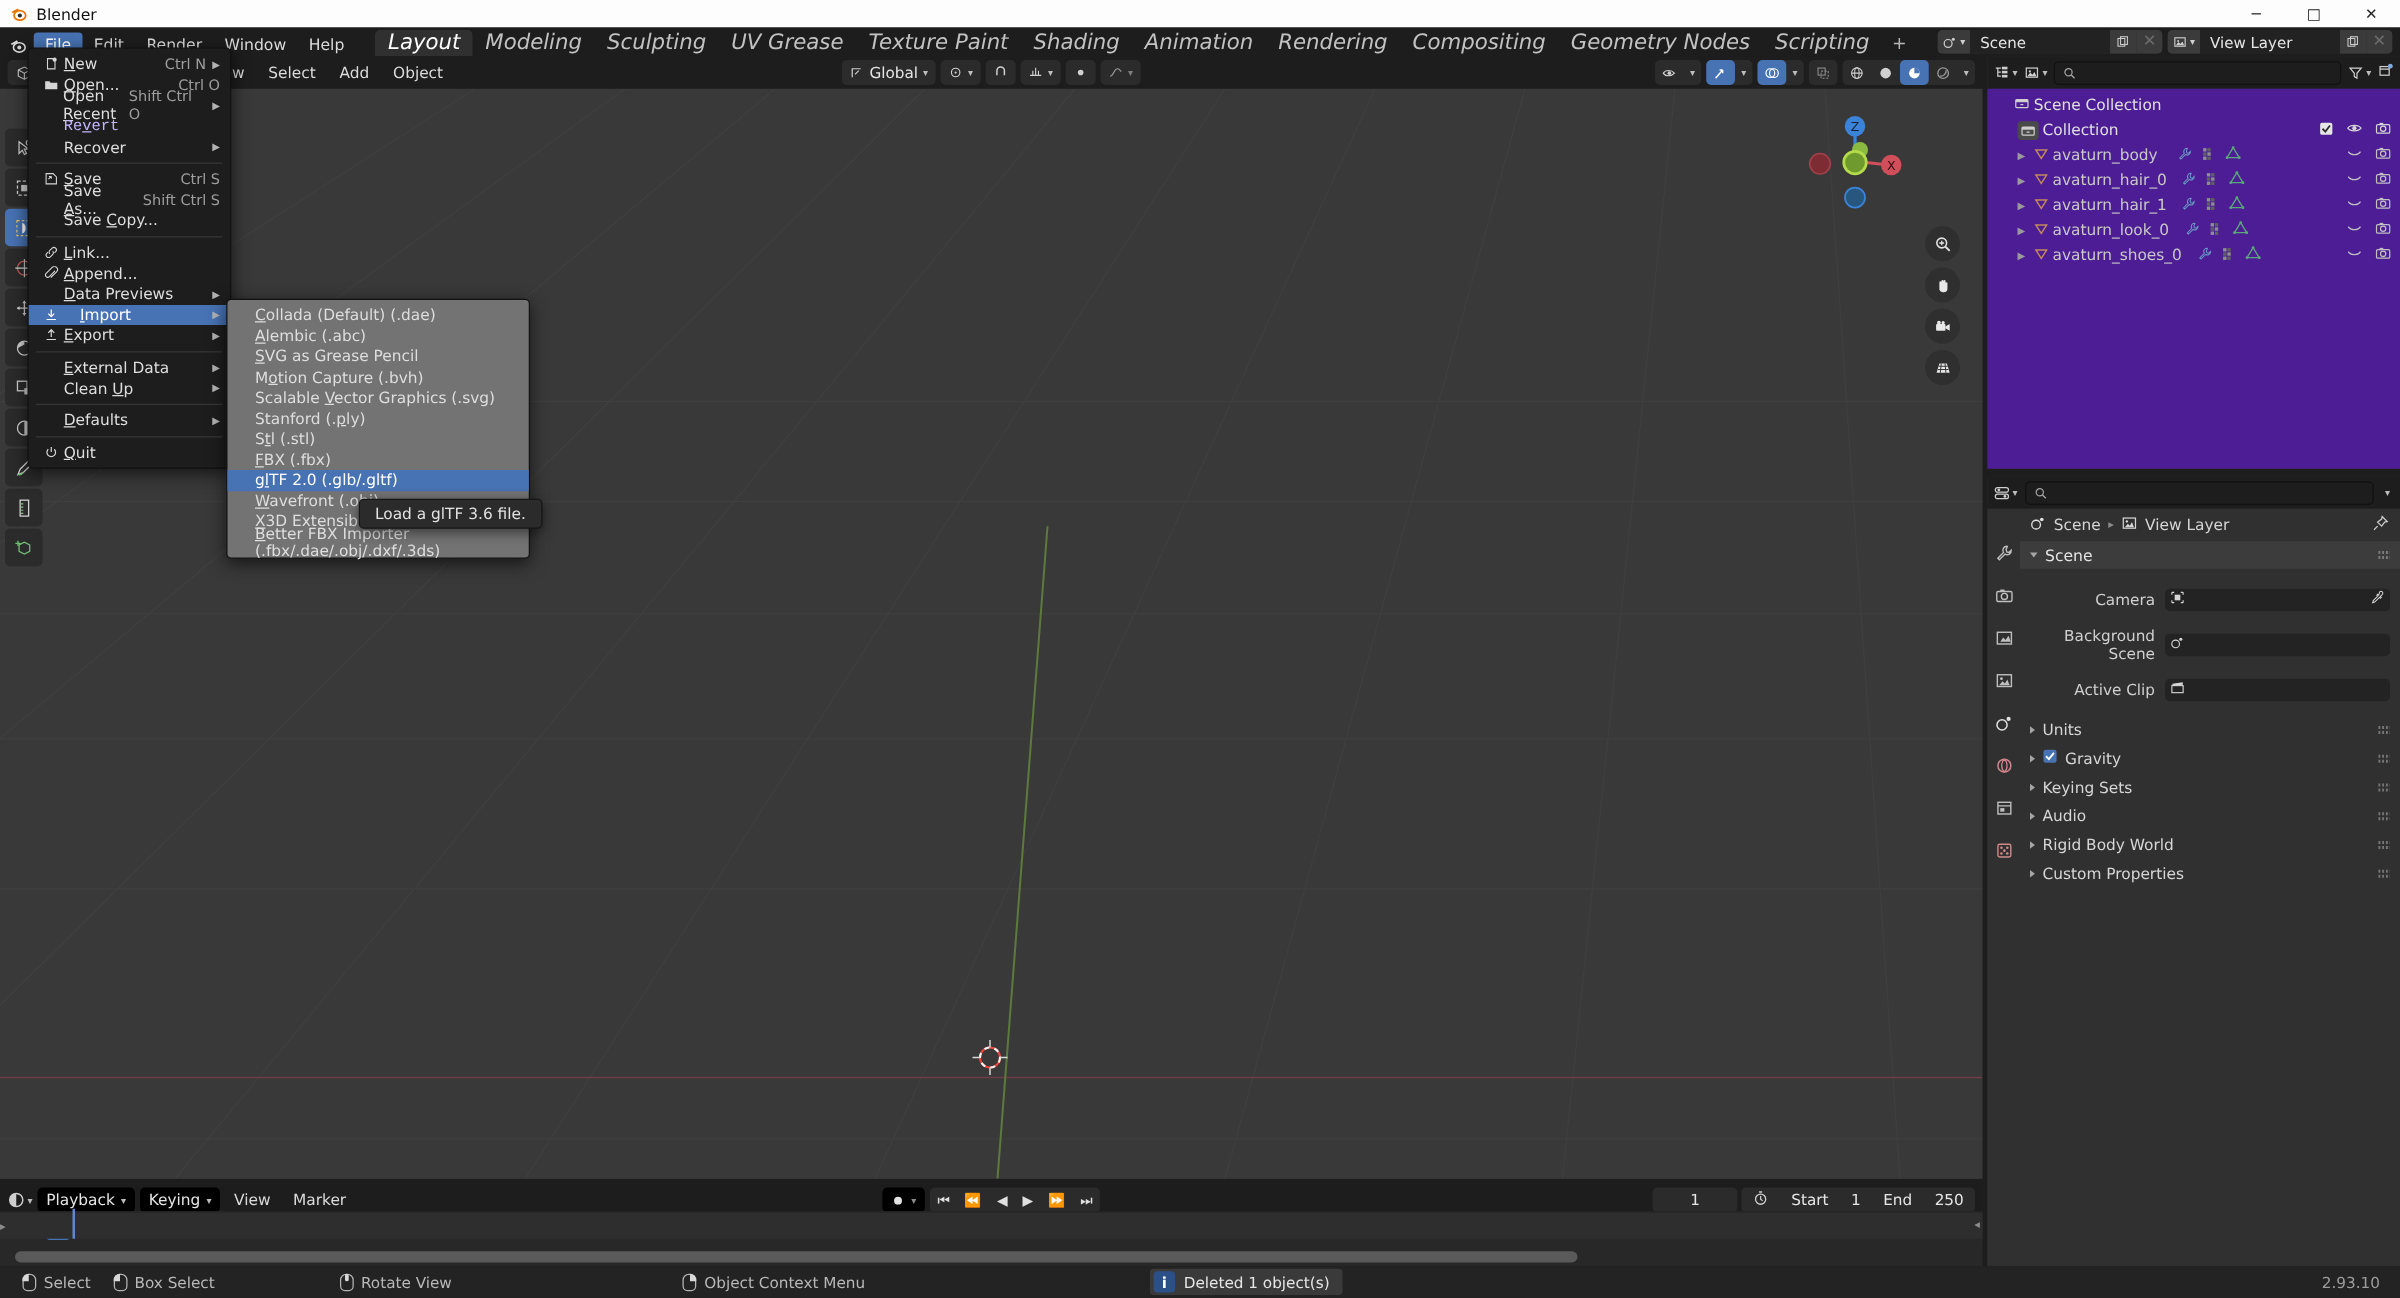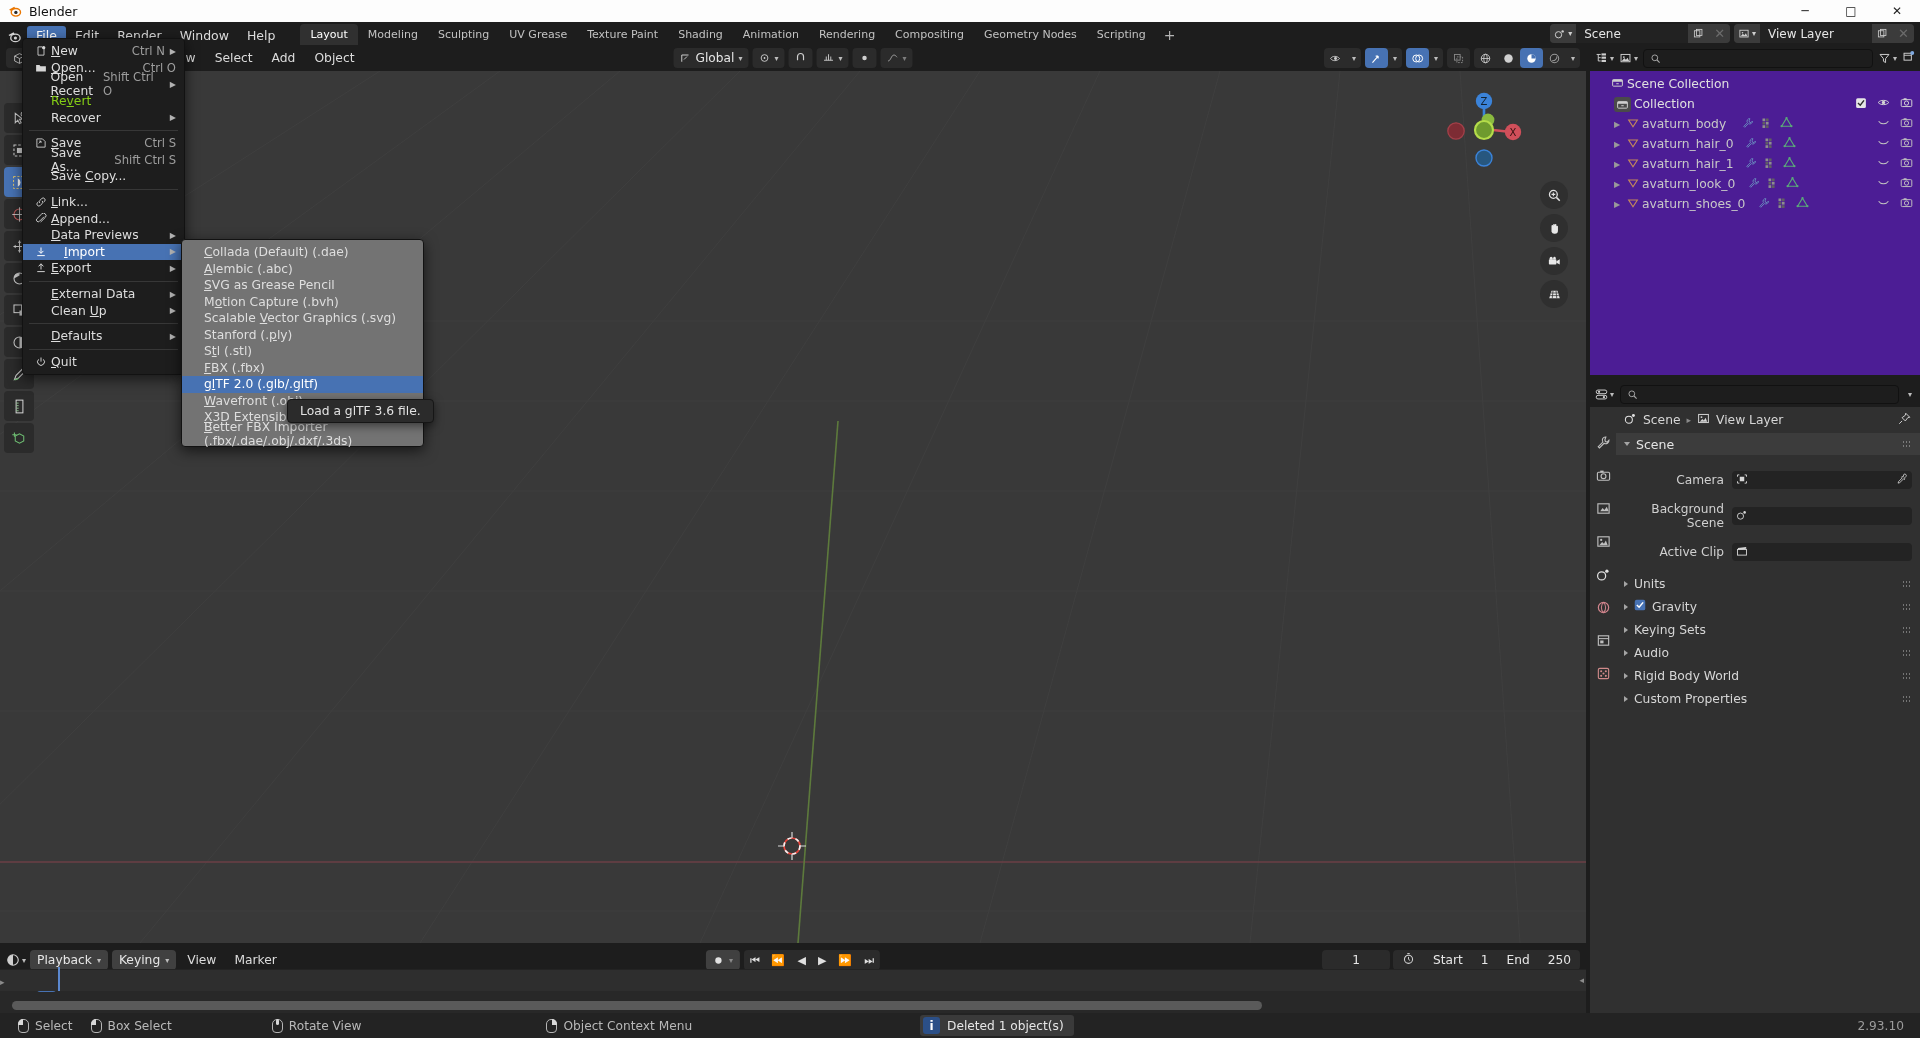--- a/index.html
+++ b/index.html
@@ -14,21 +14,21 @@
   .win-btn { width:46px; height:22px; display:flex; align-items:center; justify-content:center;
     color:#222; font-size:12px; }
 
   
   .topbar { height:23px; background:#1d1d1d; display:flex; align-items:flex-end;
     padding:0 4px; position:relative; }
   .blender-icon { width:20px; height:17px; display:flex; align-items:center; justify-content:center; margin-right:3px; }
   .menu-item { padding:2px 9px; font-size:12.5px; color:#dcdcdc; border-radius:3px; line-height:15px; }
   .menu-item.active { background:#4772b3; color:#fff; }
   .ws-tabs { display:flex; align-items:center; margin-left:16px; }
-  .ws-tab { padding:3px 10px; font-size:11px; color:#c2c2c2; border-radius:4px 4px 0 0; line-height:15px; }
+  .ws-tab { padding:3px 10px; font-size:17px; color:#c2c2c2; border-radius:4px 4px 0 0; line-height:15px;font-style:italic; }
   .ws-tab.sel { background:#303030; color:#fff; }
   .ws-plus { padding:2px 8px; color:#b5b5b5; font-size:14px; }
   .topbar-right { position:absolute; right:6px; top:2px; display:flex; align-items:center; gap:4px; }
   .idblock { height:19px; display:flex; align-items:stretch; border-radius:4px; overflow:hidden; background:#282828; }
   .idblock .ipre { background:#3b3b3b; display:flex; align-items:center; padding:0 4px; gap:2px; }
   .idblock .ival { background:#222; display:flex; align-items:center; padding:0 8px; font-size:12px; min-width:112px; }
   .idblock .ibtn { background:#3b3b3b; display:flex; align-items:center; padding:0 5px; color:#cfcfcf; }
   .idblock .ibtn.dim { color:#6c6c6c; }
 
   
@@ -88,21 +88,21 @@
     color:#d6d6d6; margin-top:2px; position:relative; }
   .tri { width:0; height:0; border-left:4.5px solid #a5a5a5; border-top:3.5px solid transparent; border-bottom:3.5px solid transparent; }
   .tri-d { width:0; height:0; border-top:4.5px solid #a5a5a5; border-left:3.5px solid transparent; border-right:3.5px solid transparent; }
   .grip { position:absolute; right:8px; width:10px; height:8px; opacity:.45;
     background-image:radial-gradient(#c9c9c9 36%, transparent 38%); background-size:3px 4px; }
 
   
   .timeline { position:absolute; left:0; top:902px; width:1586px; height:66px; background:#282828; }
   .tl-header { height:26px; background:#1d1d1d; display:flex; align-items:center; padding:0 6px; gap:4px; position:relative; }
   .tl-menu { font-size:12.3px; color:#dcdcdc; padding:0 7px; }
-  .tl-drop { height:20px; background:#404040; border-radius:4px; display:flex; align-items:center; padding:0 7px; gap:5px; font-size:12.3px; }
+  .tl-drop { height:20px; background:#000000; border-radius:4px; display:flex; align-items:center; padding:0 7px; gap:5px; font-size:12.3px; }
   .tl-playctr { position:absolute; left:50%; transform:translateX(-50%); display:flex; align-items:center; gap:4px; }
   .tl-transport { height:20px; background:#2b2b2b; border-radius:4px; display:flex; align-items:center; }
   .tl-transport span { padding:0 6px; font-size:11px; color:#e0e0e0; }
   .tl-right { position:absolute; right:6px; display:flex; align-items:center; gap:3px; }
   .numfield { height:20px; background:#2b2b2b; border-radius:4px; display:flex; align-items:center;
     justify-content:center; min-width:68px; font-size:12.2px; }
   .rngfield { height:20px; background:#2b2b2b; border-radius:4px; display:flex; align-items:center; }
   .rngfield span { padding:0 9px; font-size:12.2px; }
   .tl-ruler { height:22px; background:#282828; position:relative; }
   .tl-tick { position:absolute; top:3px; font-size:11.5px; color:#9d9d9d; transform:translateX(-50%); }
@@ -127,21 +127,21 @@
   .info-ic { width:17px; height:17px; background:#2b4f87; border-radius:3px; color:#fff;
     display:flex; align-items:center; justify-content:center; font-size:12px; font-weight:bold; }
   .st-version { position:absolute; right:16px; font-size:12.2px; color:#9c9c9c; }
 
   
   .filemenu { position:absolute; left:22px; top:38px; width:163px; background:#1d1d1d;
     border:1px solid #121212; border-radius:4px; padding:4px 0; z-index:50;
     box-shadow:0 4px 14px rgba(0,0,0,.6); }
   .fm-row { height:16.6px; display:flex; align-items:center; padding:0 8px; font-size:12.3px; color:#dedede; position:relative; }
   .fm-row.sel { background:#4772b3; color:#fff;gap:13px; }
-  .fm-row.dim { color:#84cc16; }
+  .fm-row.dim { color:#c4b5fd;font-family:Liberation Mono, monospace; }
   .fm-ic { width:20px; display:flex; align-items:center; justify-content:center; }
   .fm-lab { flex:1; }
   .fm-key { font-size:11.6px; color:#9e9e9e; margin-left:10px; }
   .fm-arrow { margin-left:5px; font-size:8px; color:#b2b2b2; }
   .fm-sep { height:1px; background:#373737; margin:4px 6px; }
   .u { text-decoration:underline; }
 
   
   .submenu { position:absolute; left:181px; top:239px; width:243px; background:#737373;
     border:1px solid #121212; border-radius:4px; padding:4px 0; z-index:55;

